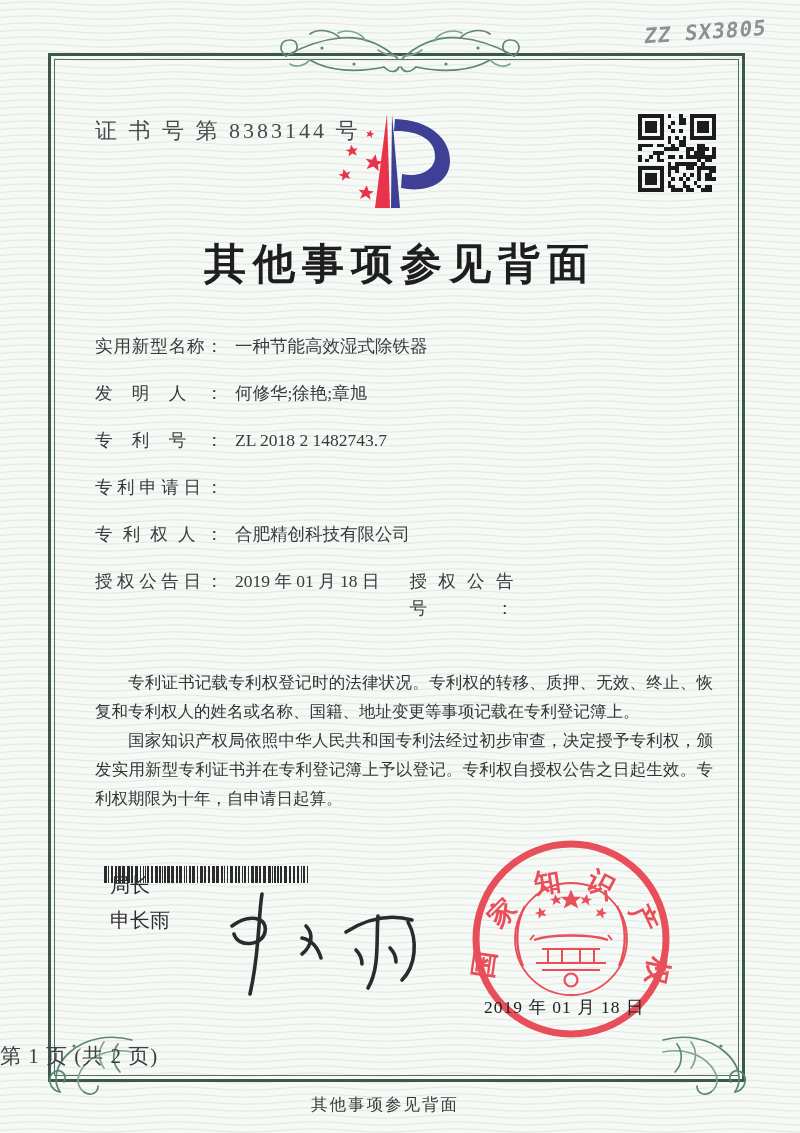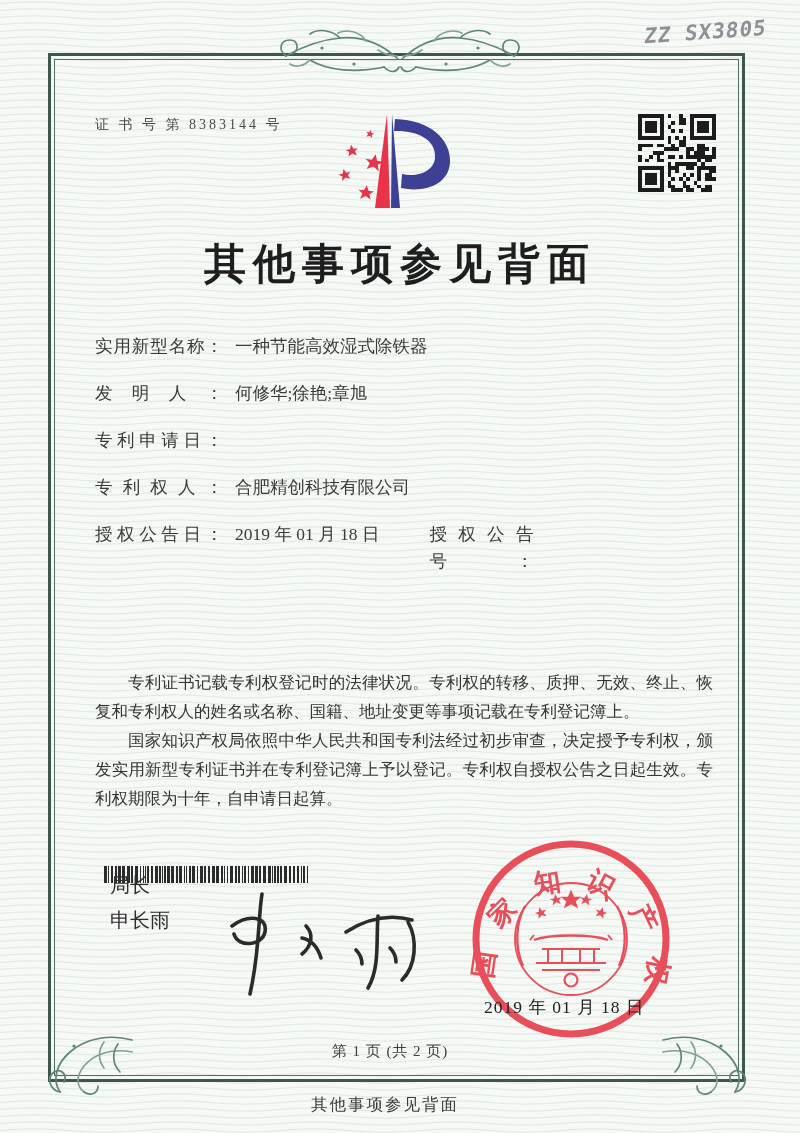--- a/index.html
+++ b/index.html
@@ -3,40 +3,40 @@
 <meta charset="utf-8">
 <style>
   * { margin:0; padding:0; box-sizing:border-box; }
   html,body { width:800px; height:1133px; overflow:hidden; }
   body { font-family:"Liberation Serif","DejaVu Serif",serif; background:#f8faf7; color:#333; }
   .page { position:relative; width:800px; height:1133px; }
   .waves { position:absolute; inset:0; z-index:0; }
   .frame { position:absolute; left:48px; top:53px; width:697px; height:1029px; border:3px solid #3c584e; z-index:1; }
   .frame-inner { position:absolute; inset:3px; border:1px solid #53705f; }
   .hand-note { position:absolute; left:644px; top:20px; z-index:3; font-family:"DejaVu Sans Mono",monospace; font-size:21px; font-weight:bold; color:#8e9095; transform:rotate(-4deg) skewX(-10deg); letter-spacing:1px; }
-  .cert-no { position:absolute; left:95px; top:116px; z-index:2; font-size:14px; letter-spacing:3px; color:#4a4a4a; }
+  .cert-no { position:absolute; left:95px; top:116px; z-index:2; font-size:22px; letter-spacing:3px; color:#4a4a4a; }
   .logo { position:absolute; left:300px; top:108px; z-index:2; }
   .qr { position:absolute; left:638px; top:114px; width:78px; height:78px; z-index:2; }
   .title { position:absolute; left:0; top:236px; width:800px; z-index:2; text-align:center; font-size:42px; font-weight:600; letter-spacing:7px; color:#1e1e1e; }
   .fields { position:absolute; left:95px; top:333px; width:625px; z-index:2; display:flex; flex-direction:column; gap:20px; font-size:17.5px; color:#3a3a3a; }
   .frow { display:flex; align-items:flex-start; line-height:27px; }
   .flabel { display:inline-block; width:128px; flex:0 0 128px; text-align:justify; text-align-last:justify; }
   .fvalue { margin-left:12px; max-width:470px; }
   .grant-pair { display:flex; }
-  .grant-right { margin-left:50px; display:flex; }
+  .grant-right { margin-left:30px; display:flex; }
   .grant-right .flabel { width:104px; flex:0 0 104px; }
   .paras { position:absolute; left:95px; top:668px; width:618px; z-index:2; font-size:16.5px; line-height:29px; color:#343434; text-align:justify; }
   .paras p { text-indent:2em; }
   .barcode { position:absolute; left:104px; top:866px; width:208px; height:17px; z-index:2; display:flex; align-items:stretch; }
   .barcode i { display:block; background:#2b2b2b; }
   .signer { position:absolute; left:110px; top:868px; z-index:2; font-size:20px; line-height:35px; color:#2e2e2e; font-family:"Liberation Sans","DejaVu Sans",sans-serif; }
   .signature { position:absolute; left:218px; top:888px; z-index:3; }
   .seal { position:absolute; left:468px; top:836px; z-index:2; }
   .seal-date { position:absolute; left:484px; top:995px; z-index:3; font-size:17.5px; letter-spacing:1px; color:#222; }
-  .page-num { position:absolute; left:0; top:1042px; width:760px; z-index:2; text-align:center; font-size:15px; color:#3f3f3f; letter-spacing:1px;padding-left:20px; }
+  .page-num { position:absolute; left:0; top:1042px; width:760px; z-index:2; font-size:21px; color:#3f3f3f; letter-spacing:1px; }
   .back-note { position:absolute; left:0; top:1094px; width:770px; z-index:2; text-align:center; font-size:16.5px; color:#3a3a3a; letter-spacing:2px; }
   .ornament-top { position:absolute; left:270px; top:26px; z-index:2; }
   .corner-l { position:absolute; left:40px; top:1030px; z-index:2; }
   .corner-r { position:absolute; left:660px; top:1030px; z-index:2; }
   svg { display:block; }
 </style>
 </head>
 <body>
 
 <div class="page">
@@ -340,20 +340,24 @@
   <div class="fields">
     <div class="frow">
       <span class="flabel">实用新型名称：</span>
       <span class="fvalue">一种节能高效湿式除铁器</span>
     </div>
     <div class="frow">
       <span class="flabel">发明人：</span>
       <span class="fvalue">何修华;徐艳;章旭</span>
     </div>
     <div class="frow">
+      <span class="flabel">专利号：</span>
+      <span class="fvalue">ZL 2018 2 1482743.7</span>
+    </div>
+    <div class="frow">
       <span class="flabel">专利申请日：</span>
     </div>
     <div class="frow">
       <span class="flabel">专利权人：</span>
       <span class="fvalue">合肥精创科技有限公司</span>
     </div>
     <div class="frow">
       <span class="grant-pair">
         <span class="flabel">授权公告日：</span>
         <span class="fvalue">2019 年 01 月 18 日</span>

